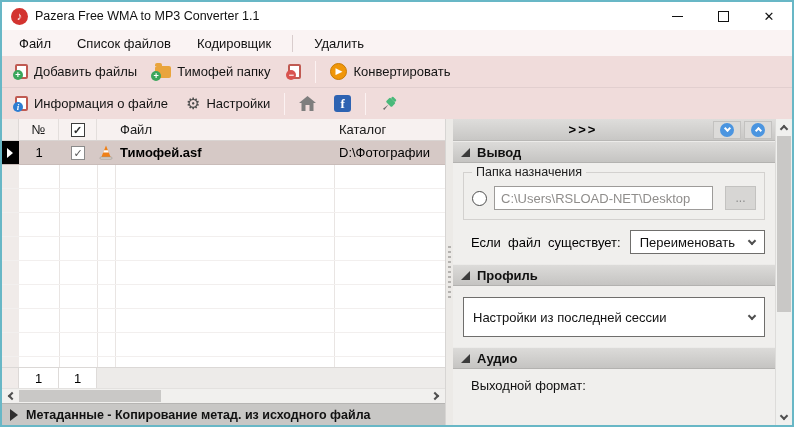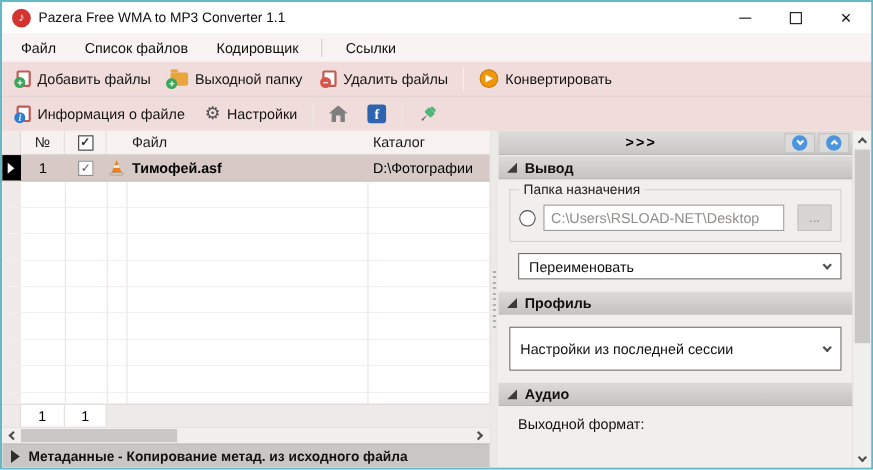--- a/index.html
+++ b/index.html
@@ -188,41 +188,40 @@
         <span>✕</span>
       </div>
     </div>
   </div>
 
   <div class="menubar">
     <span class="menu-item">Файл</span>
     <span class="menu-item">Список файлов</span>
     <span class="menu-item">Кодировщик</span>
     <span class="menu-sep"></span>
-    <span class="menu-item">Ссылки</span>
+    <span class="menu-item">Удалить</span>
   </div>
 
   <div class="toolbar toolbar-1">
     <div class="tb-btn">
       <span class="icon-page">
         <span class="badge badge-green">+</span>
       </span>
       <span>Добавить файлы</span>
     </div>
     <div class="tb-btn">
       <span class="icon-folder">
         <span class="badge badge-green">+</span>
       </span>
-      <span>Выходной папку</span>
+      <span>Тимофей папку</span>
     </div>
     <div class="tb-btn">
       <span class="icon-page">
         <span class="badge badge-red">−</span>
       </span>
-      <span>Удалить файлы</span>
     </div>
     <span class="tb-sep"></span>
     <div class="tb-btn">
       <span class="icon-convert">▶</span>
       <span>Конвертировать</span>
     </div>
   </div>
 
   <div class="toolbar toolbar-2">
     <div class="tb-btn">
@@ -341,20 +340,21 @@
       <div class="groupbox">
         <span class="groupbox-label">Папка назначения</span>
         <div class="radio-row">
           <span class="radio"></span>
           <input class="path-input" type="text" value="C:\Users\RSLOAD-NET\Desktop" style="">
           <span class="browse-btn">...</span>
         </div>
       </div>
 
       <div class="exists-row">
+        <span class="pre-space">Если  файл  существует:</span>
         <div class="dropdown exists-dd">
           <span>Переименовать</span>
           <span class="chev-g down"></span>
         </div>
       </div>
 
       <div class="sec-header sec-gap">
         <span class="tri-corner"></span>
         <span>Профиль</span>
       </div>

